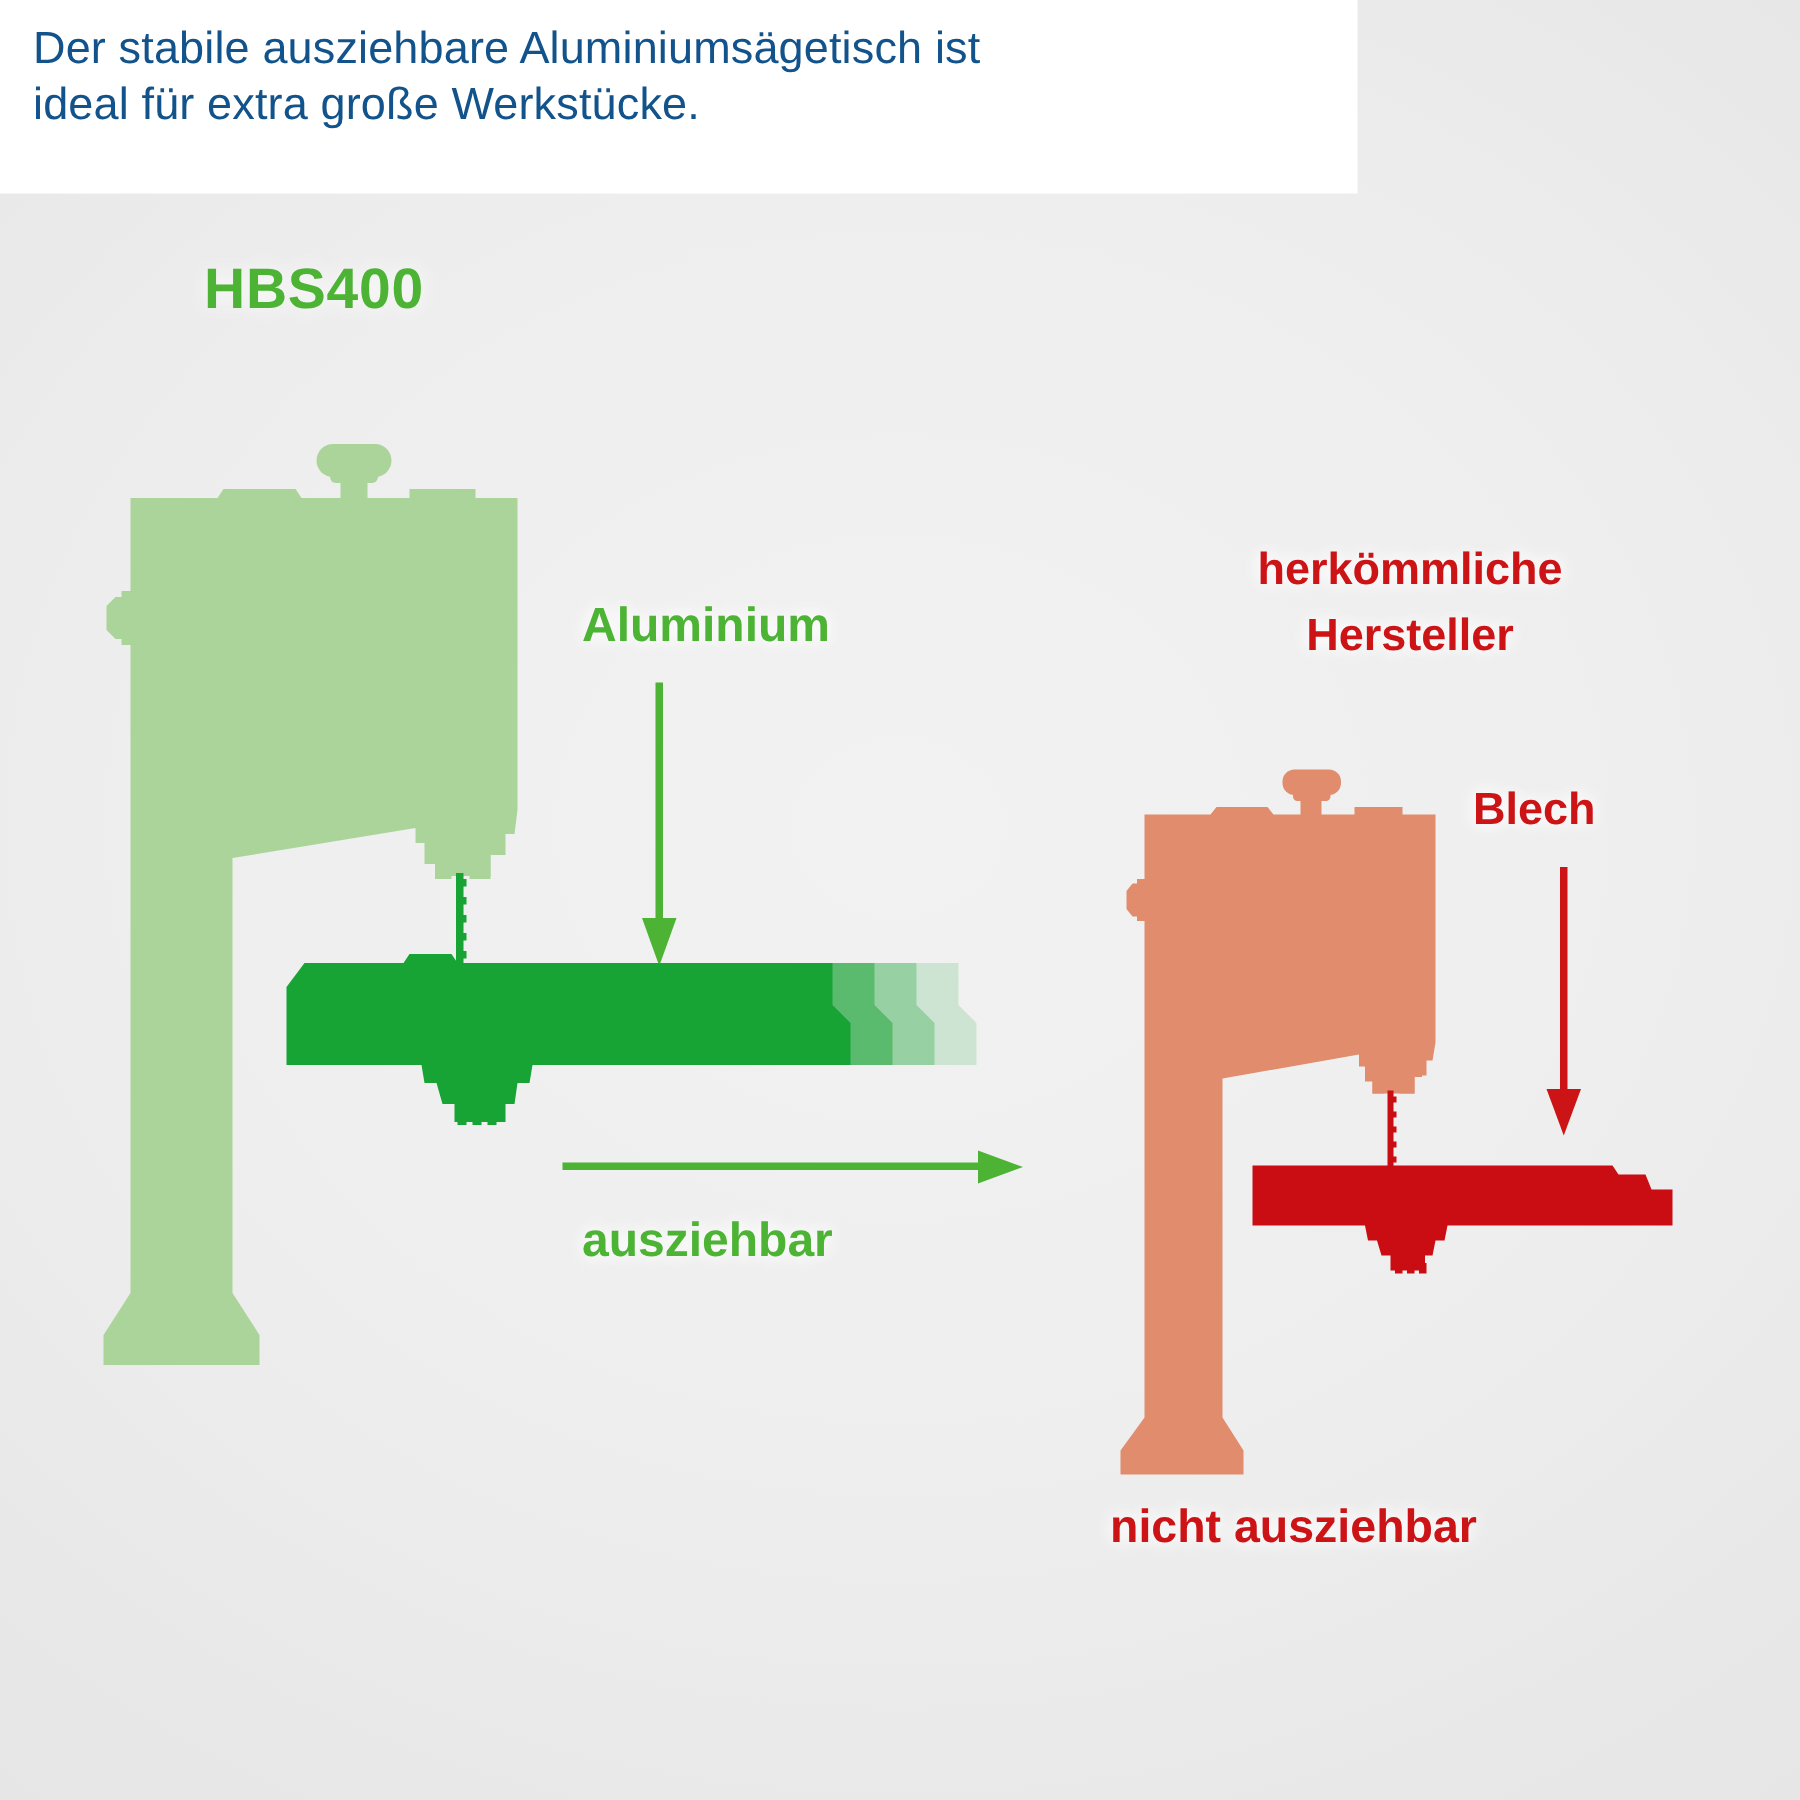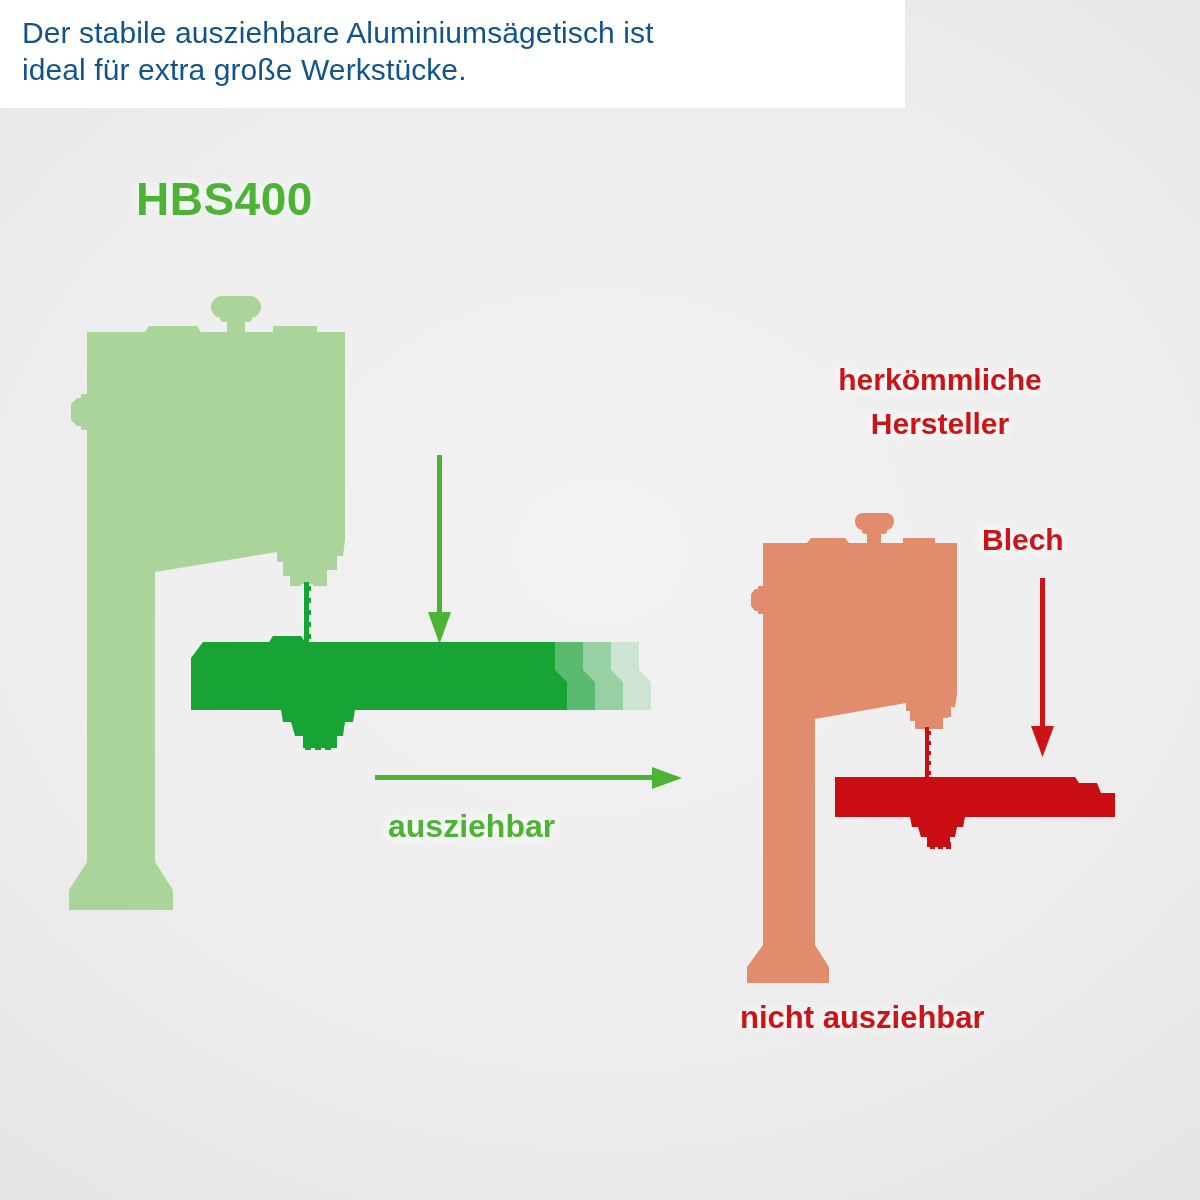--- a/index.html
+++ b/index.html
@@ -10,38 +10,38 @@
     font-family:"Liberation Sans","DejaVu Sans",sans-serif;
     overflow:hidden;
     position:relative;
   }
   #stage{
     position:absolute;left:0;top:0;width:1200px;height:1200px;
     background:radial-gradient(ellipse 95% 80% at 50% 46%, #f2f2f2 0%, #eeeeee 45%, #e7e7e7 78%, #e4e4e4 100%);
   }
   
   #caption{
-    position:absolute;left:0;top:0;width:905px;height:108px;
+    position:absolute;left:0;top:0;width:905px;height:129px;
     background:#ffffff;
     box-sizing:border-box;
     padding:14px 0 0 22px;
   }
   #caption p{
     margin:0;
     color:#12538c;
     font-size:30px;
     line-height:37px;
     font-weight:400;
     letter-spacing:0.1px;
     white-space:pre-line;
   }
   
   #model-label{
     position:absolute;left:136px;top:172px;
-    font-size:46px;font-weight:bold;color:#4cb334;
+    font-size:38px;font-weight:bold;color:#4cb334;
     letter-spacing:0.5px;
     text-shadow:0 0 14px rgba(255,255,255,.95);
   }
   
   .lbl{position:absolute;font-weight:bold;white-space:pre-line;text-align:center;}
   #lbl-aluminium{left:388px;top:398px;font-size:32px;color:#4cb334;
     text-shadow:0 0 16px #fff,0 0 10px #fff;}
   #lbl-ausziehbar{left:388px;top:808px;font-size:32px;color:#4cb334;
     text-shadow:0 0 16px #fff,0 0 10px #fff;}
   #lbl-herkoemmliche{left:795px;top:358px;width:290px;font-size:30px;line-height:44px;color:#cc1417;
@@ -228,20 +228,21 @@
       <path d="M 652,767 L 652,789 L 682,778 Z" fill="#4cb334"></path>
     </g>
 
     <g>
       <rect x="1040" y="578" width="5" height="155" fill="#cc1417"></rect>
       <path d="M 1031,726 L 1054,726 L 1042.5,757 Z" fill="#cc1417"></path>
     </g>
   </svg>
 
   
+  <div class="lbl" id="lbl-aluminium">Aluminium</div>
 
   <div class="lbl" id="lbl-herkoemmliche">herkömmliche
 Hersteller</div>
 
   <div class="lbl" id="lbl-ausziehbar">ausziehbar</div>
 
   <div class="lbl" id="lbl-blech">Blech</div>
 
   <div class="lbl" id="lbl-nicht">nicht ausziehbar</div>
 

